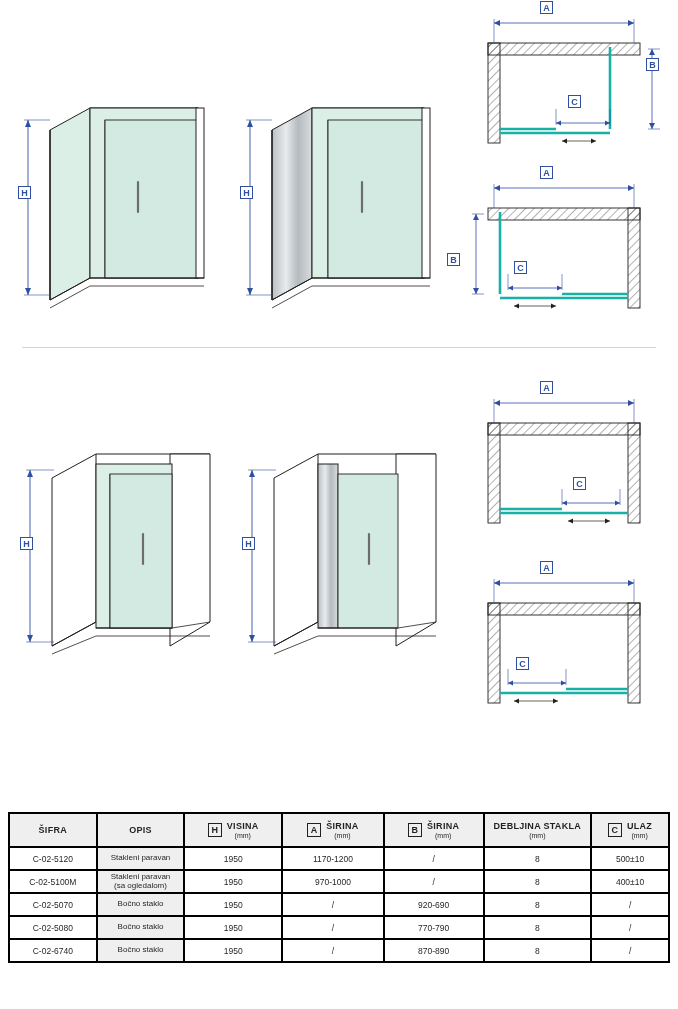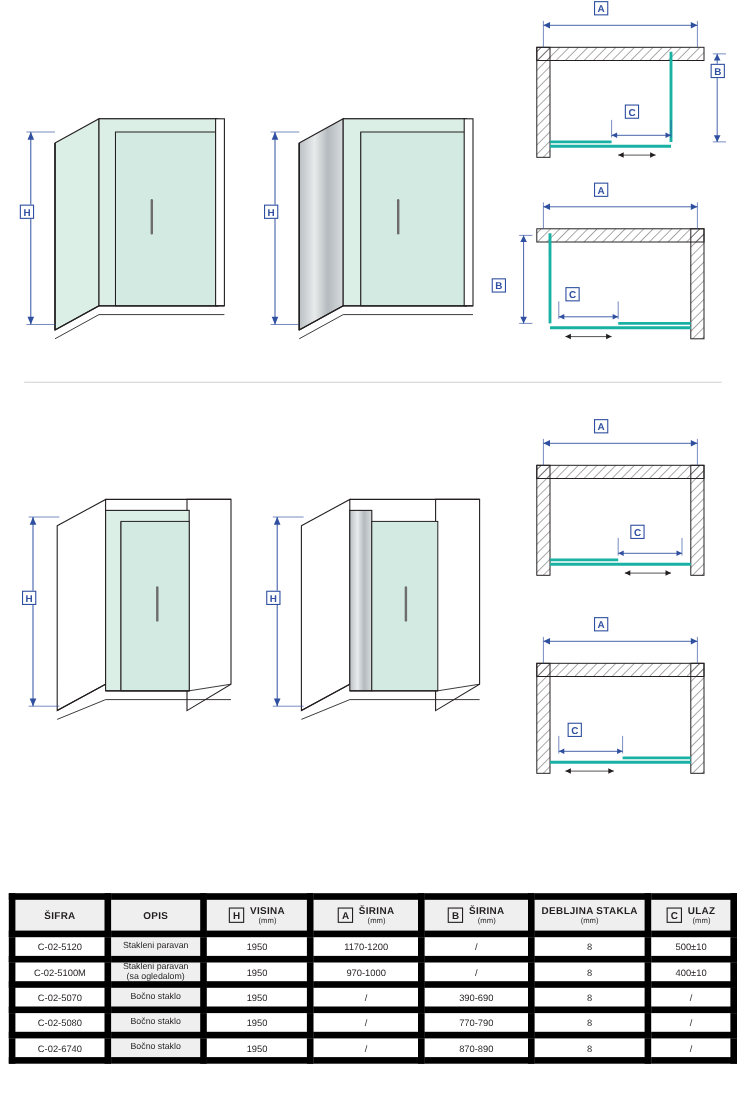--- a/index.html
+++ b/index.html
@@ -27,21 +27,21 @@
   .table-wrap {
     position: absolute;
     left: 8px; top: 812px; width: 662px;
   }
   table {
     border-collapse: collapse;
     width: 662px;
     font-size: 8.5px;
   }
   table td, table th {
-    border: 6px solid #000000;
+    border: 2px solid #000000;
     text-align: center;
     vertical-align: middle;
     padding: 0 1px;
     font-weight: normal;
     color: #231f20;
   }
   thead td {
     background: #efefef;
     height: 34px;
     font-size: 9px;
@@ -408,21 +408,21 @@
           <td>970-1000</td>
           <td>/</td>
           <td>8</td>
           <td>400±10</td>
         </tr>
         <tr>
           <td>C-02-5070</td>
           <td>Bočno staklo</td>
           <td>1950</td>
           <td>/</td>
-          <td>390-690</td>
+          <td>920-690</td>
           <td>8</td>
           <td>/</td>
         </tr>
         <tr>
           <td>C-02-5080</td>
           <td>Bočno staklo</td>
           <td>1950</td>
           <td>/</td>
           <td>770-790</td>
           <td>8</td>

